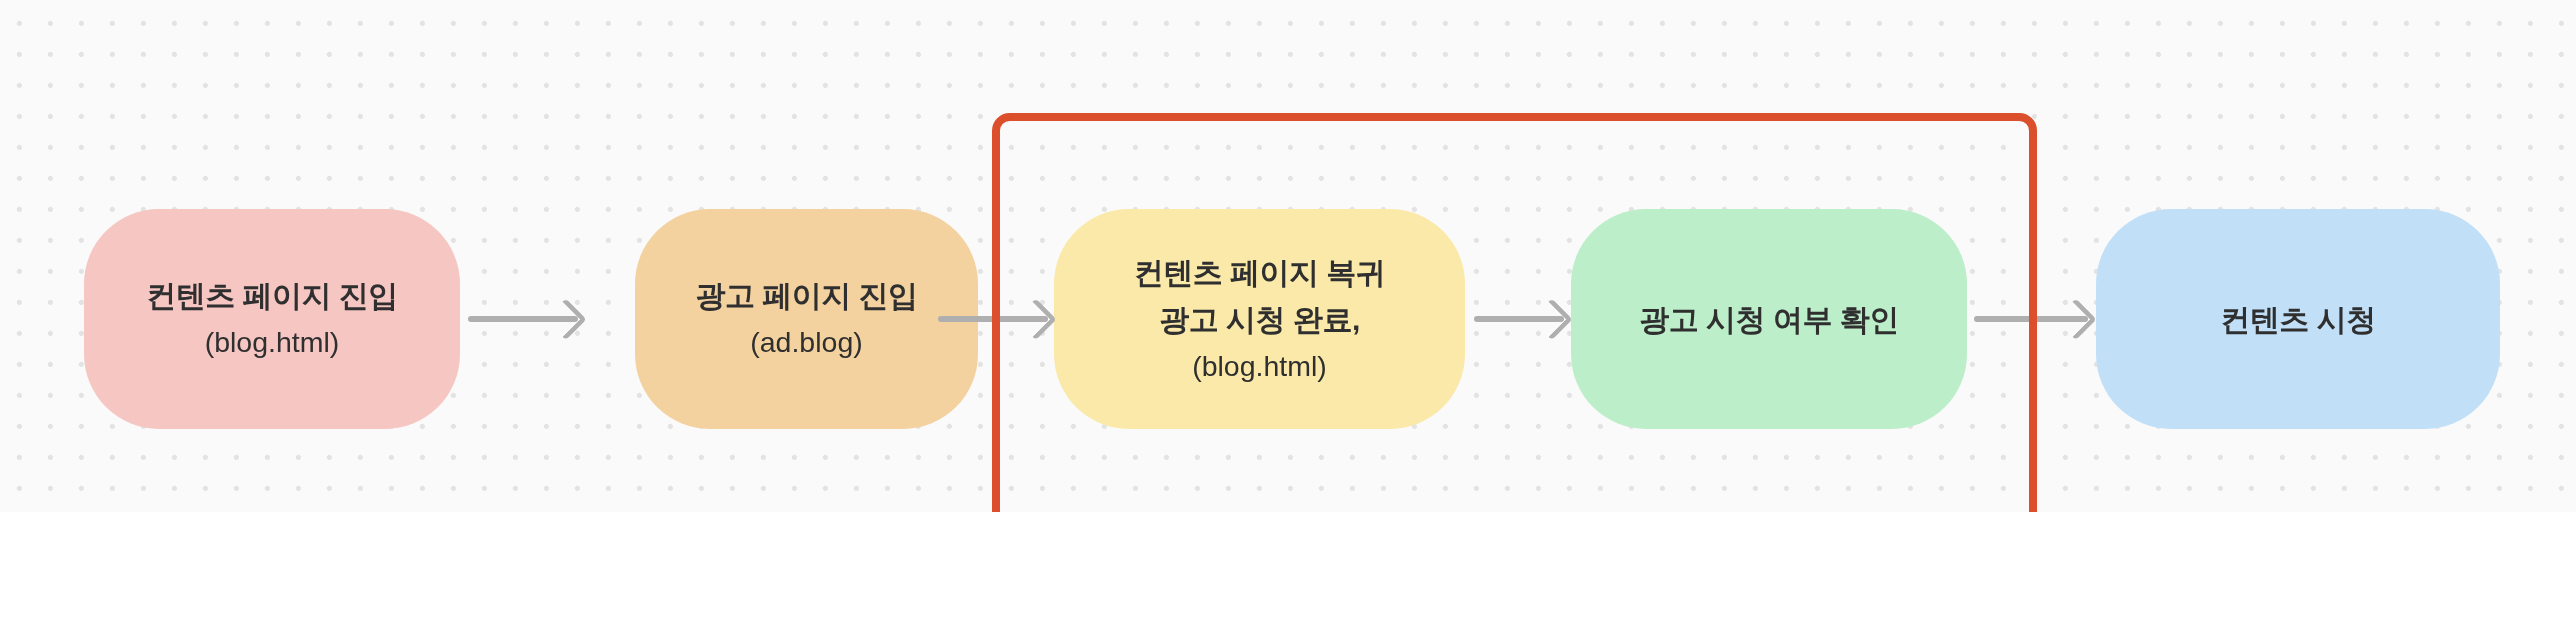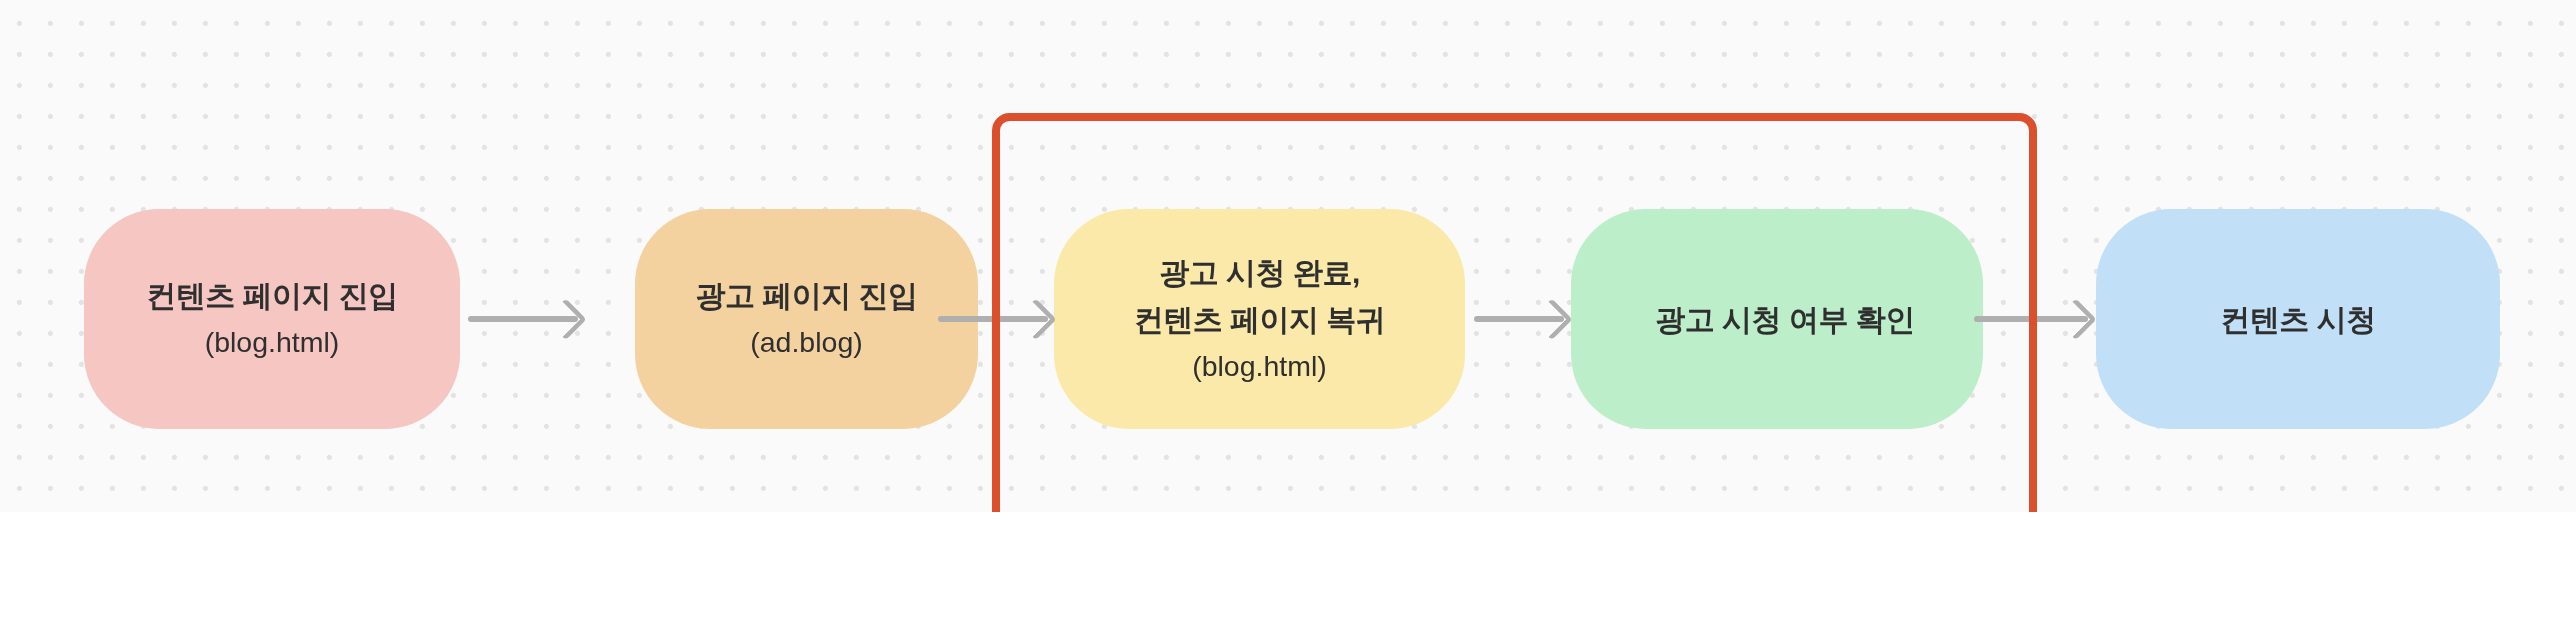--- a/index.html
+++ b/index.html
@@ -39,21 +39,21 @@
     white-space: nowrap;
   }
   .node .line.latin {
     font-size: 28.5px;
     font-weight: 500;
     letter-spacing: 0;
   }
   .fill-pink   { background: var(--c-node_pink,   #f5c6c2); }
   .fill-orange { background: var(--c-node_orange, #f3d2a0); }
   .fill-yellow { background: var(--c-node_yellow, #fae9a9); }
-  .fill-green  { background: var(--c-node_green,  #bdeeca); padding-left: 16px; }
+  .fill-green  { background: var(--c-node_green,  #bdeeca); }
   .fill-blue   { background: var(--c-node_blue,   #c1e0f8); }
 
   #node-1 { left: 84px;   width: 376px; }
   #node-2 { left: 602px;  width: 343px; margin-left: 33px; }
   #node-3 { left: 1054px; width: 411px; }
   #node-4 { left: 1571px; width: 396px; }
   #node-5 { left: 2096px; width: 404px; }
 
   .arrow {
     position: absolute;
@@ -108,22 +108,22 @@
   <div id="arrow-1" class="arrow"></div>
 
   <div id="node-2" class="node fill-orange">
     <span class="line">광고 페이지 진입</span>
     <span class="line latin">(ad.blog)</span>
   </div>
 
   <div id="arrow-2" class="arrow"></div>
 
   <div id="node-3" class="node fill-yellow">
+    <span class="line">컨텐츠 페이지 복귀</span>
     <span class="line">광고 시청 완료,</span>
-    <span class="line">컨텐츠 페이지 복귀</span>
     <span class="line latin">(blog.html)</span>
   </div>
 
   <div id="arrow-3" class="arrow"></div>
 
   <div id="node-4" class="node fill-green">
     <span class="line">광고 시청 여부 확인</span>
   </div>
 
   <div id="arrow-4" class="arrow"></div>

